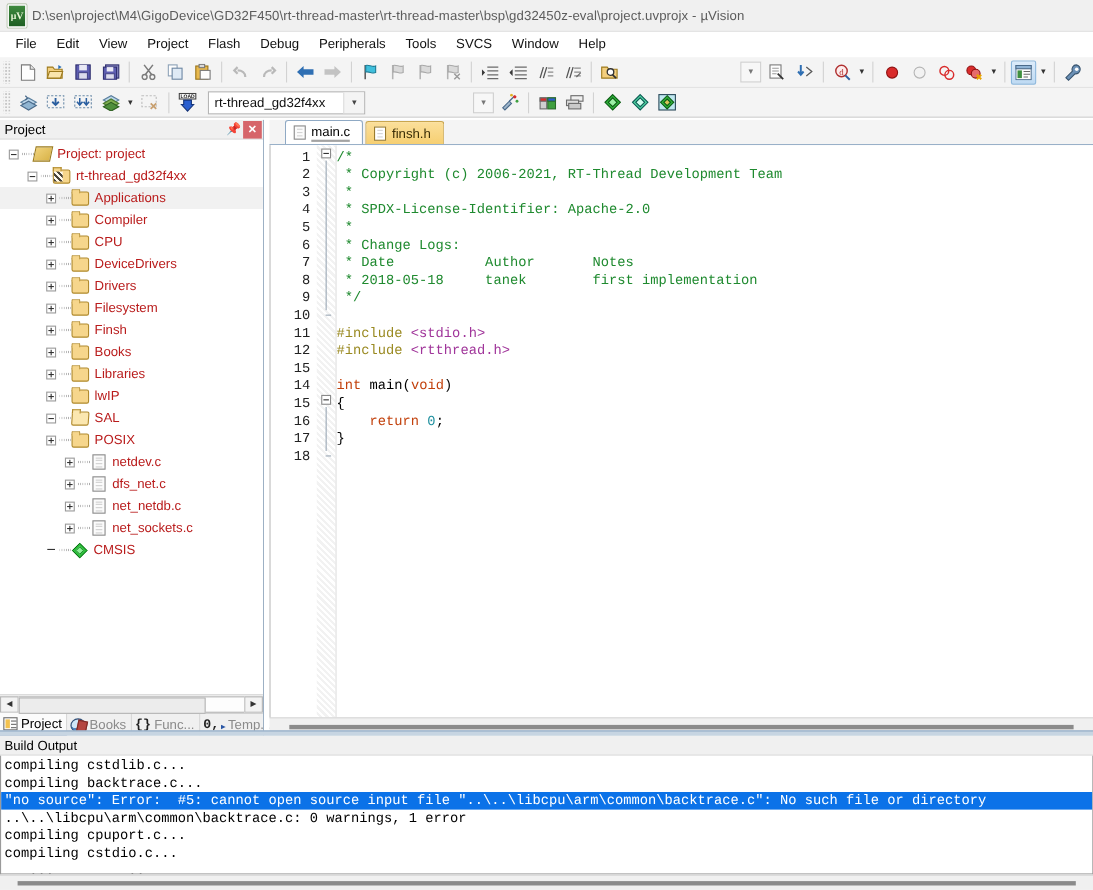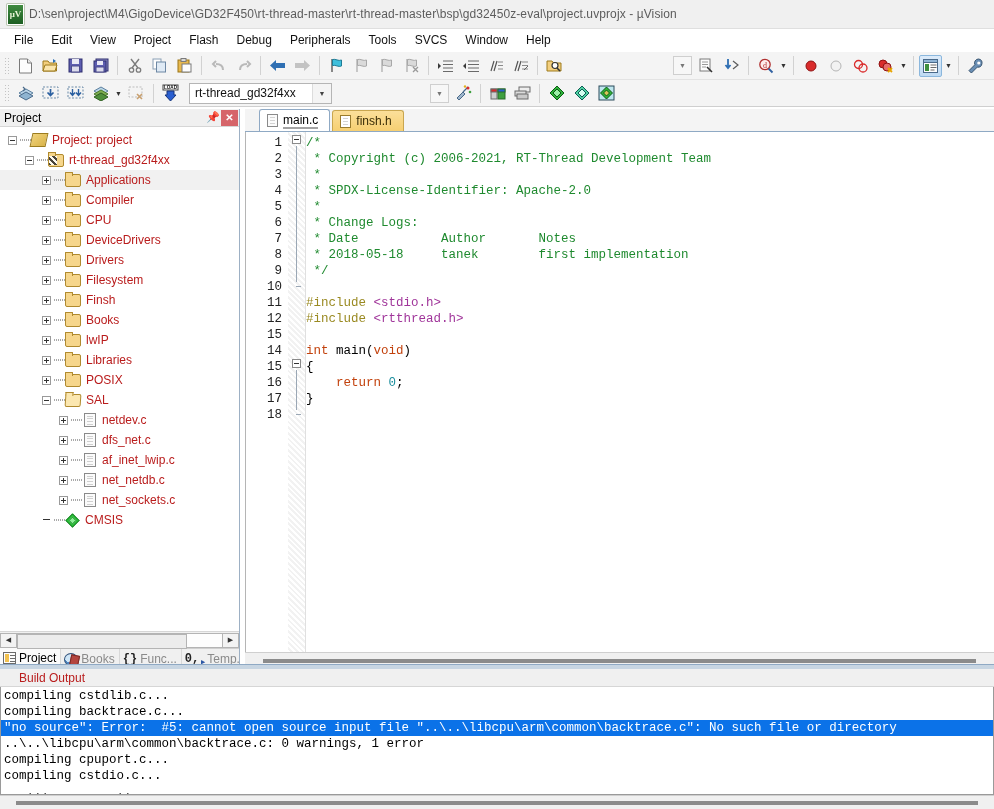--- a/index.html
+++ b/index.html
@@ -525,22 +525,22 @@
     left: 0; right: 0; bottom: 0;
     height: 140px;
     background: #ffffff;
     display: flex; flex-direction: column;
   }
   .build-title {
     height: 18px;
     background: #f0f0f0;
     border-bottom: 1px solid #d6d6d6;
     display: flex; align-items: center;
-    padding-left: 19px;
-    font-size: 12px; color: #b91c1c;
+    padding-left: 4px;
+    font-size: 12px; color: #000000;
     flex: 0 0 auto;
   }
   .build-body {
     flex: 1;
     background: #ffffff;
     border: 1px solid #9a9a9a;
     border-top: none;
     overflow: hidden;
     font-family: "Liberation Mono", monospace;
     font-size: 12.5px;
@@ -1003,63 +1003,56 @@
             <div class="expander plus"></div>
             <div class="dots"></div>
             <div class="ficon folder"></div>
             <div class="tlabel">Books</div>
           </div>
           <div class="trow">
             <div style="width: 42px; height: 20px; flex: 0 0 auto;"></div>
             <div class="expander plus"></div>
             <div class="dots"></div>
             <div class="ficon folder"></div>
+            <div class="tlabel">Libraries</div>
+          </div>
+          <div class="trow">
+            <div style="width: 42px; height: 20px; flex: 0 0 auto;"></div>
+            <div class="expander plus"></div>
+            <div class="dots"></div>
+            <div class="ficon folder"></div>
             <div class="tlabel">lwIP</div>
           </div>
           <div class="trow">
             <div style="width: 42px; height: 20px; flex: 0 0 auto;"></div>
-            <div class="expander plus"></div>
-            <div class="dots"></div>
-            <div class="ficon folder"></div>
-            <div class="tlabel">Libraries</div>
+            <div class="expander "></div>
+            <div class="dots"></div>
+            <div class="ficon folderopen"></div>
+            <div class="tlabel">SAL</div>
           </div>
           <div class="trow">
             <div style="width: 42px; height: 20px; flex: 0 0 auto;"></div>
             <div class="expander plus"></div>
             <div class="dots"></div>
             <div class="ficon folder"></div>
             <div class="tlabel">POSIX</div>
           </div>
           <div class="trow">
-            <div style="width: 42px; height: 20px; flex: 0 0 auto;"></div>
-            <div class="expander "></div>
-            <div class="dots"></div>
-            <div class="ficon folderopen"></div>
-            <div class="tlabel">SAL</div>
-          </div>
-          <div class="trow">
             <div style="width: 59px; height: 20px; flex: 0 0 auto;"></div>
             <div class="expander plus"></div>
             <div class="dots"></div>
             <div class="ficon file"></div>
             <div class="tlabel">netdev.c</div>
           </div>
           <div class="trow">
             <div style="width: 59px; height: 20px; flex: 0 0 auto;"></div>
             <div class="expander plus"></div>
             <div class="dots"></div>
             <div class="ficon file"></div>
             <div class="tlabel">dfs_net.c</div>
-          </div>
-          <div class="trow">
-            <div style="width: 59px; height: 20px; flex: 0 0 auto;"></div>
-            <div class="expander plus"></div>
-            <div class="dots"></div>
-            <div class="ficon file"></div>
-            <div class="tlabel">af_inet_lwip.c</div>
           </div>
           <div class="trow">
             <div style="width: 59px; height: 20px; flex: 0 0 auto;"></div>
             <div class="expander plus"></div>
             <div class="dots"></div>
             <div class="ficon file"></div>
             <div class="tlabel">net_netdb.c</div>
           </div>
           <div class="trow">
             <div style="width: 59px; height: 20px; flex: 0 0 auto;"></div>

